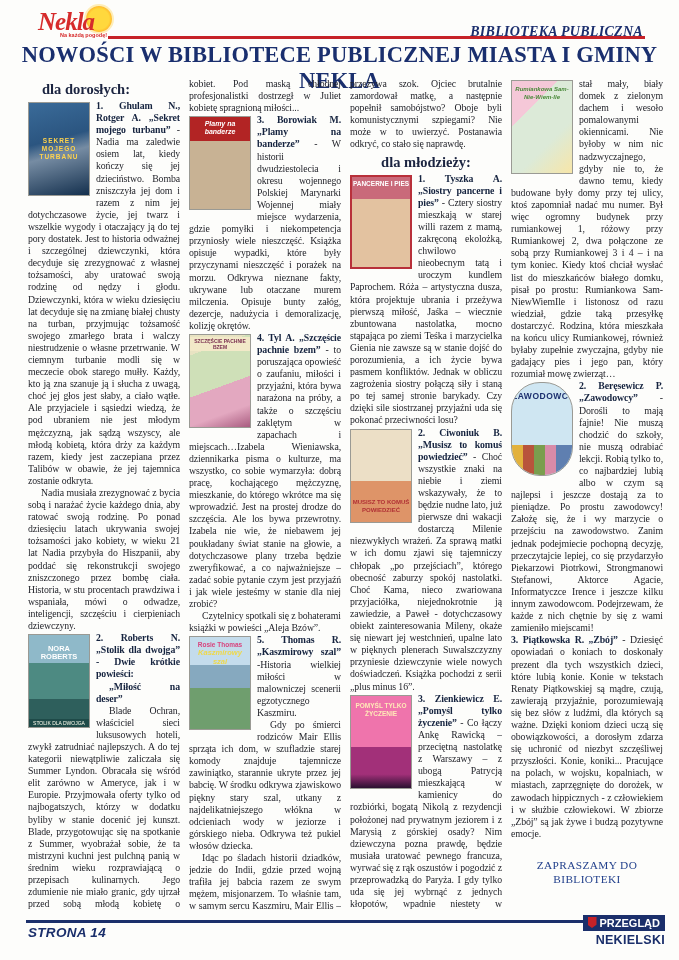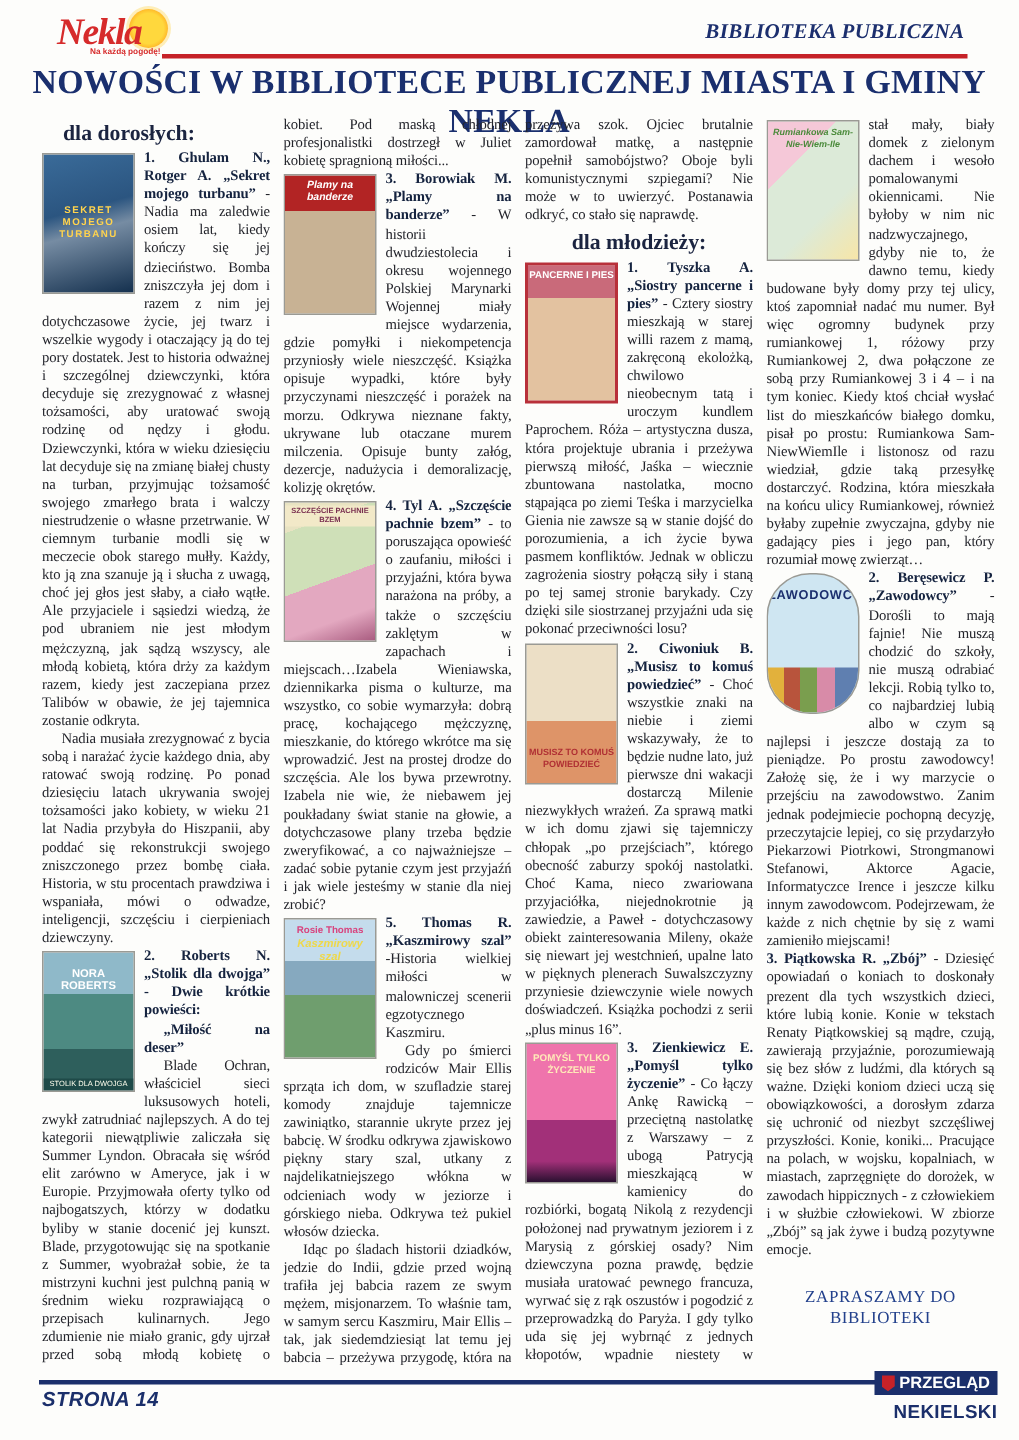--- a/index.html
+++ b/index.html
@@ -8,21 +8,21 @@
   
   .hdr{position:relative;height:70px;}
   .logo{position:absolute;left:38px;top:8px;width:90px;height:40px;}
   .sun{position:absolute;left:48px;top:-2px;width:26px;height:26px;border-radius:50%;
        background:radial-gradient(circle,#ffd83d 0 55%,#ffb124 75%,transparent 76%);
        box-shadow:0 0 0 2px rgba(255,210,60,.35);}
   .logo-name{position:relative;font-family:"Liberation Serif",serif;font-style:italic;font-weight:bold;
        font-size:25px;color:#d62b2b;letter-spacing:-1px;}
   .logo-tag{position:relative;font-family:"Liberation Sans",sans-serif;font-size:5.5px;color:#d62b2b;
        margin-left:22px;margin-top:-4px;font-weight:bold;}
-  .hdr-right{position:absolute;right:36px;top:14px;text-align:right;}
+  .hdr-right{position:absolute;right:36px;top:24px;text-align:right;}
   .hdr-section{font-family:"Liberation Serif",serif;font-style:italic;font-weight:bold;
        font-size:14px;color:#1c2f6e;letter-spacing:.3px;}
   .redline{position:absolute;left:108px;right:34px;top:36px;height:3px;background:#c62228;}
   .page-title{position:absolute;left:0;right:0;top:42px;text-align:center;
        font-size:22.5px;font-weight:bold;color:#1a2f6e;letter-spacing:.2px;}
   
   .cols{position:absolute;top:78px;left:28px;right:16px;bottom:50px;display:flex;gap:9px;overflow:hidden;}
   .col{flex:0 0 152px;width:152px;overflow:hidden;}
   .col p{margin:0;font-size:9.8px;line-height:12.1px;text-align:justify;text-indent:13px;
        letter-spacing:-0.1px;}
@@ -121,20 +121,21 @@
     <div class="col">
       <p class="noind">kobiet. Pod maską chłodnej profesjonalistki dostrzegł w Juliet kobietę spragnioną miłości...</p>
       <div class="cover cv-plamy">
         <span class="t">Plamy na banderze</span>
       </div>
       <p class="noind"><b class="lead">3. Borowiak M. „Plamy na banderze”</b><span> - W historii dwudziestolecia i okresu wojennego Polskiej Marynarki Wojennej miały miejsce wydarzenia, gdzie pomyłki i niekompetencja przyniosły wiele nieszczęść. Książka opisuje wypadki, które były przyczynami nieszczęść i porażek na morzu. Odkrywa nieznane fakty, ukrywane lub otaczane murem milczenia. Opisuje bunty załóg, dezercje, nadużycia i demoralizację, kolizję okrętów.</span></p>
       <div class="cover cv-bzem">
         <span class="t">SZCZĘŚCIE PACHNIE BZEM</span>
       </div>
       <p class="noind"><b class="lead">4. Tyl A. „Szczęście pachnie bzem”</b><span> - to poruszająca opowieść o zaufaniu, miłości i przyjaźni, która bywa narażona na próby, a także o szczęściu zaklętym w zapachach i miejscach…Izabela Wieniawska, dziennikarka pisma o kulturze, ma wszystko, co sobie wymarzyła: dobrą pracę, kochającego mężczyznę, mieszkanie, do którego wkrótce ma się wprowadzić. Jest na prostej drodze do szczęścia. Ale los bywa przewrotny. Izabela nie wie, że niebawem jej poukładany świat stanie na głowie, a dotychczasowe plany trzeba będzie zweryfikować, a co najważniejsze – zadać sobie pytanie czym jest przyjaźń i jak wiele jesteśmy w stanie dla niej zrobić?</span></p>
+      <p>Czytelnicy spotkali się z bohaterami książki w powieści „Aleja Bzów”.</p>
       <div class="cover cv-kaszmir">
         <span class="a">Rosie Thomas</span>
         <span class="t">Kaszmirowy szal</span>
       </div>
       <p class="noind"><b class="lead">5. Thomas R. „Kaszmirowy szal”</b><span> -Historia wielkiej miłości w malowniczej scenerii egzotycznego Kaszmiru.</span></p>
       <p>Gdy po śmierci rodziców Mair Ellis sprząta ich dom, w szufladzie starej komody znajduje tajemnicze zawiniątko, starannie ukryte przez jej babcię. W środku odkrywa zjawiskowo piękny stary szal, utkany z najdelikatniejszego włókna w odcieniach wody w jeziorze i górskiego nieba. Odkrywa też pukiel włosów dziecka.</p>
       <p>Idąc po śladach historii dziadków, jedzie do Indii, gdzie przed wojną trafiła jej babcia razem ze swym mężem, misjonarzem. To właśnie tam, w samym sercu Kaszmiru, Mair Ellis – tak, jak siedemdziesiąt lat temu jej babcia – przeżywa przygodę, która na zawsze odmieni jej życie.</p>
 
     </div>
 

